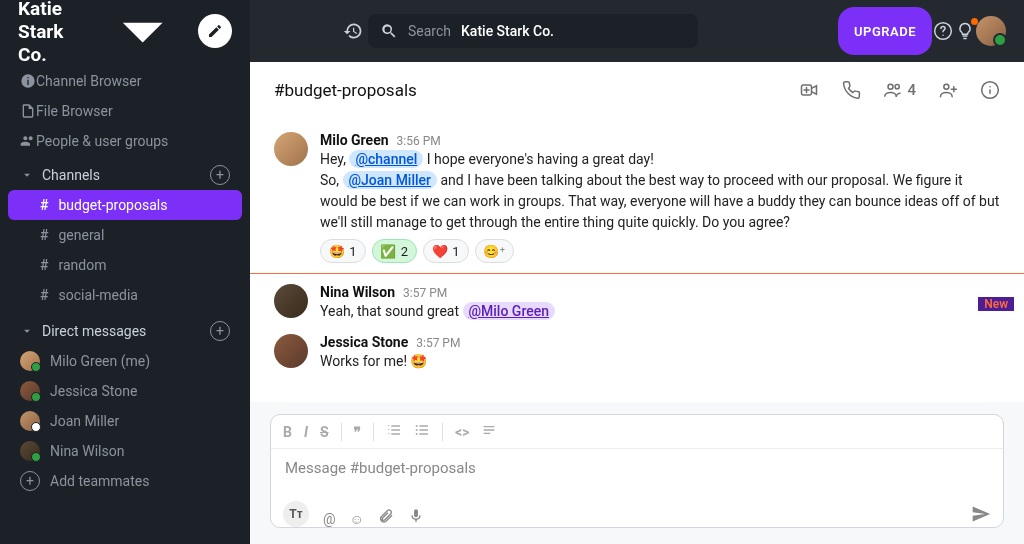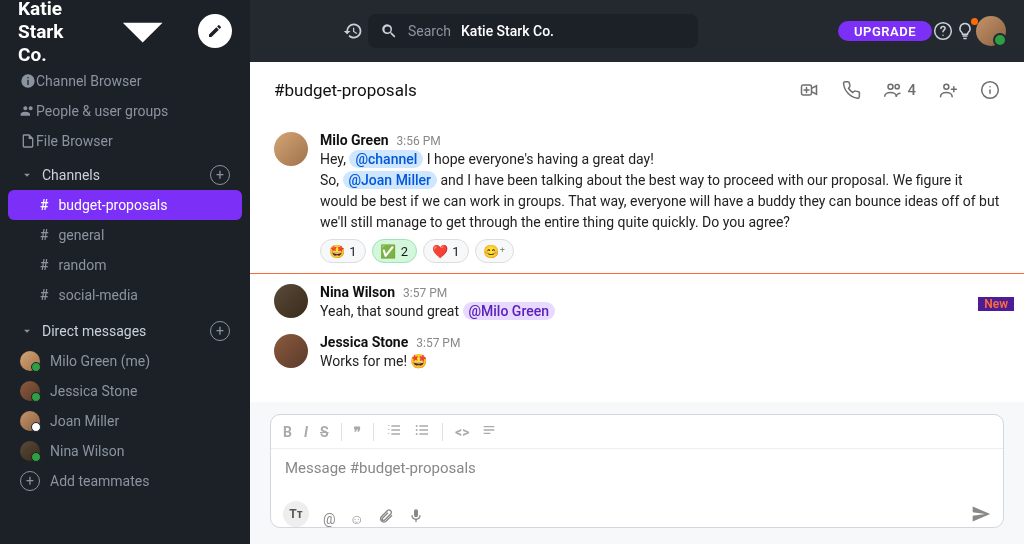--- a/index.html
+++ b/index.html
@@ -37,21 +37,21 @@
 
 .topbar { height: 62px; background: #24292f; display: flex; align-items: center; padding: 0 18px; }
 .topbar-spacer-l { flex: 0 0 70px; }
 .history-btn { width: 30px; height: 30px; display: flex; align-items: center; justify-content: center; cursor: pointer; }
 .history-btn svg { width: 20px; height: 20px; fill: #c9d1d9; }
 .search { flex: 0 0 330px; height: 34px; background: #1c2128; border-radius: 8px; display: flex; align-items: center; padding: 0 12px; gap: 10px; color: #c9d1d9; }
 .search svg { width: 18px; height: 18px; fill: #c9d1d9; }
 .search-label { color: #8b949e; }
 .search-scope { color: #fff; font-weight: 500; }
 .topbar-spacer-r { flex: 1; }
-.upgrade { height: 20px; padding: 0 16px; border-radius: 16px; background: #7b2ff7; color: #fff; font-weight: 600; font-size: 13px; display: flex; align-items: center; letter-spacing: 0.5px; cursor: pointer; }
+.upgrade { height: 48px; padding: 0 16px; border-radius: 16px; background: #7b2ff7; color: #fff; font-weight: 600; font-size: 13px; display: flex; align-items: center; letter-spacing: 0.5px; cursor: pointer; }
 .top-icon { width: 22px; height: 22px; display: flex; align-items: center; justify-content: center; cursor: pointer; position: relative; }
 .top-icon svg { width: 20px; height: 20px; fill: none; stroke: #c9d1d9; stroke-width: 1.8; }
 .top-icon.notif::after { content: ""; position: absolute; top: -2px; right: -2px; width: 7px; height: 7px; border-radius: 50%; background: #ff6a00; }
 .top-avatar { width: 30px; height: 30px; border-radius: 50%; background: linear-gradient(135deg,#c4946a,#8b6142); position: relative; cursor: pointer; }
 .top-avatar::after { content: ""; position: absolute; bottom: -1px; right: -1px; width: 10px; height: 10px; border-radius: 50%; background: #2ea043; border: 2px solid #24292f; }
 
 
 .ch-header { height: 56px; display: flex; align-items: center; padding: 0 24px; border-bottom: 1px solid rgba(0,0,0,0); }
 .ch-title { font-size: 17px; font-weight: 400; color: #111; flex: 1; }
 .ch-actions { display: flex; align-items: center; gap: 22px; color: #6e6e6e; }
@@ -64,21 +64,21 @@
 .msg { display: flex; padding: 6px 24px; gap: 12px; }
 .msg-avatar { width: 34px; height: 34px; border-radius: 50%; flex-shrink: 0; }
 .av1 { background: linear-gradient(135deg,#d4a574,#a0724c); }
 .av2 { background: linear-gradient(135deg,#5a4a3a,#3a2a1a); }
 .av3 { background: linear-gradient(135deg,#8b5a3c,#5a3a2c); }
 .msg-body { flex: 1; }
 .msg-head { display: flex; align-items: baseline; gap: 8px; }
 .msg-author { font-weight: 700; color: #111; }
 .msg-time { font-size: 12px; color: #888; }
 .msg-text { color: #222; line-height: 1.5; margin-top: 1px; }
-.mention { background: #cfe6ff; color: #0057d9; padding: 1px 6px; border-radius: 10px; font-weight: 500; }
+.mention { background: #cfe6ff; color: #0057d9; padding: 1px 6px; border-radius: 10px; font-weight: 500; text-decoration: underline; }
 .mention.purple { background: #e7d9ff; color: #5b21b6; }
 
 .reactions { display: flex; gap: 6px; margin-top: 6px; }
 .reaction { height: 24px; padding: 0 8px; border-radius: 12px; border: 1px solid #ddd; background: #f6f8fa; display: flex; align-items: center; gap: 4px; font-size: 13px; cursor: pointer; }
 .reaction.green { background: #d4f7dc; border-color: #9ae6b4; }
 .reaction.add { color: #888; }
 
 .divider { position: relative; margin: 4px 0; height: 1px; }
 .divider::before { content: ""; position: absolute; left: 0; right: 0; top: 0; border-top: 1px solid #ff6a3d; }
 .divider-label { position: absolute; right: 10px; top: -8px; background: #4c1d95; padding: 0 6px; color: #ff6a3d; font-size: 12px; font-weight: 600; margin-top: 32px; }
@@ -118,29 +118,29 @@
 
   <div class="nav-section">
     <div class="nav-item">
       <svg viewBox="0 0 24 24">
           <path d="M12 2a10 10 0 100 20 10 10 0 000-20zm-1 4h2v2h-2V6zm0 4h2v8h-2v-8z"></path>
         </svg>
       <span>Channel Browser</span>
     </div>
     <div class="nav-item">
       <svg viewBox="0 0 24 24">
+          <path d="M14 2H6a2 2 0 00-2 2v16a2 2 0 002 2h12a2 2 0 002-2V8l-6-6zM6 20V4h7v5h5v11H6z"></path>
+        </svg>
+      <span>File Browser</span>
+    </div>
+    <div class="nav-item">
+      <svg viewBox="0 0 24 24">
           <path d="M16 11c1.66 0 3-1.34 3-3s-1.34-3-3-3-3 1.34-3 3 1.34 3 3 3zm-8 0c1.66 0 3-1.34 3-3S9.66 5 8 5 5 6.34 5 8s1.34 3 3 3zm0 2c-2.33 0-7 1.17-7 3.5V19h14v-2.5c0-2.33-4.67-3.5-7-3.5z"></path>
         </svg>
       <span>People &amp; user groups</span>
-    </div>
-    <div class="nav-item">
-      <svg viewBox="0 0 24 24">
-          <path d="M14 2H6a2 2 0 00-2 2v16a2 2 0 002 2h12a2 2 0 002-2V8l-6-6zM6 20V4h7v5h5v11H6z"></path>
-        </svg>
-      <span>File Browser</span>
     </div>
   </div>
 
   <div class="sec-header">
     <svg viewBox="0 0 24 24">
         <path d="M7 10l5 5 5-5z"></path>
       </svg>
     <span>Channels</span>
     <span class="spacer"></span>
     <span class="plus-circle">+</span>

